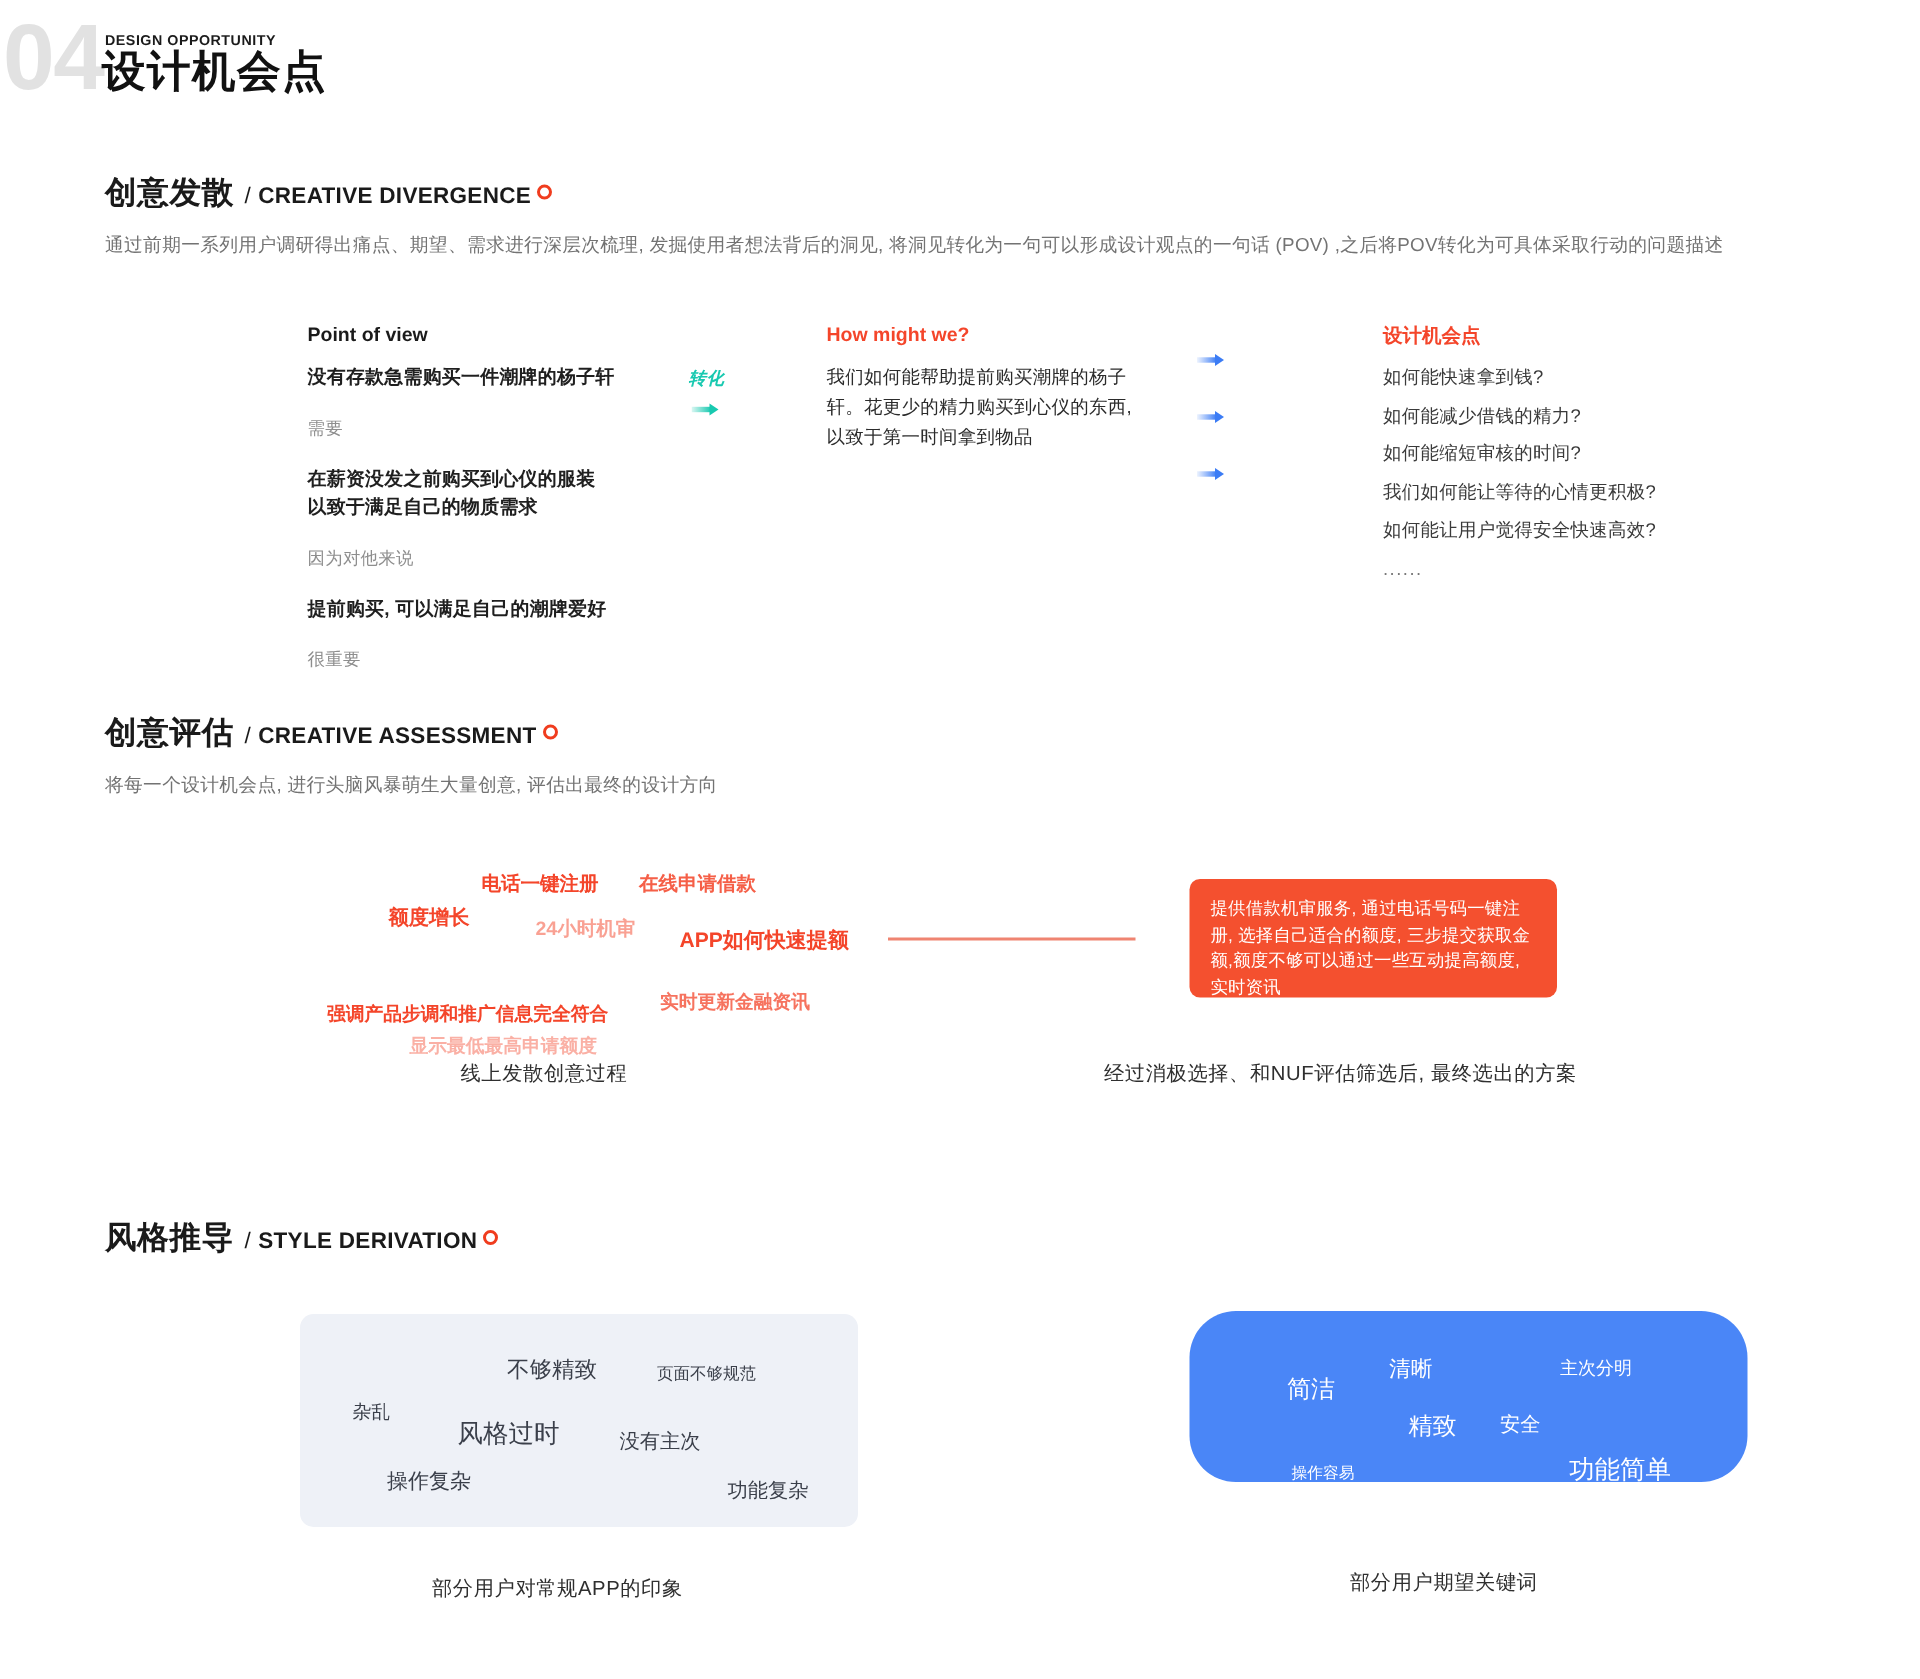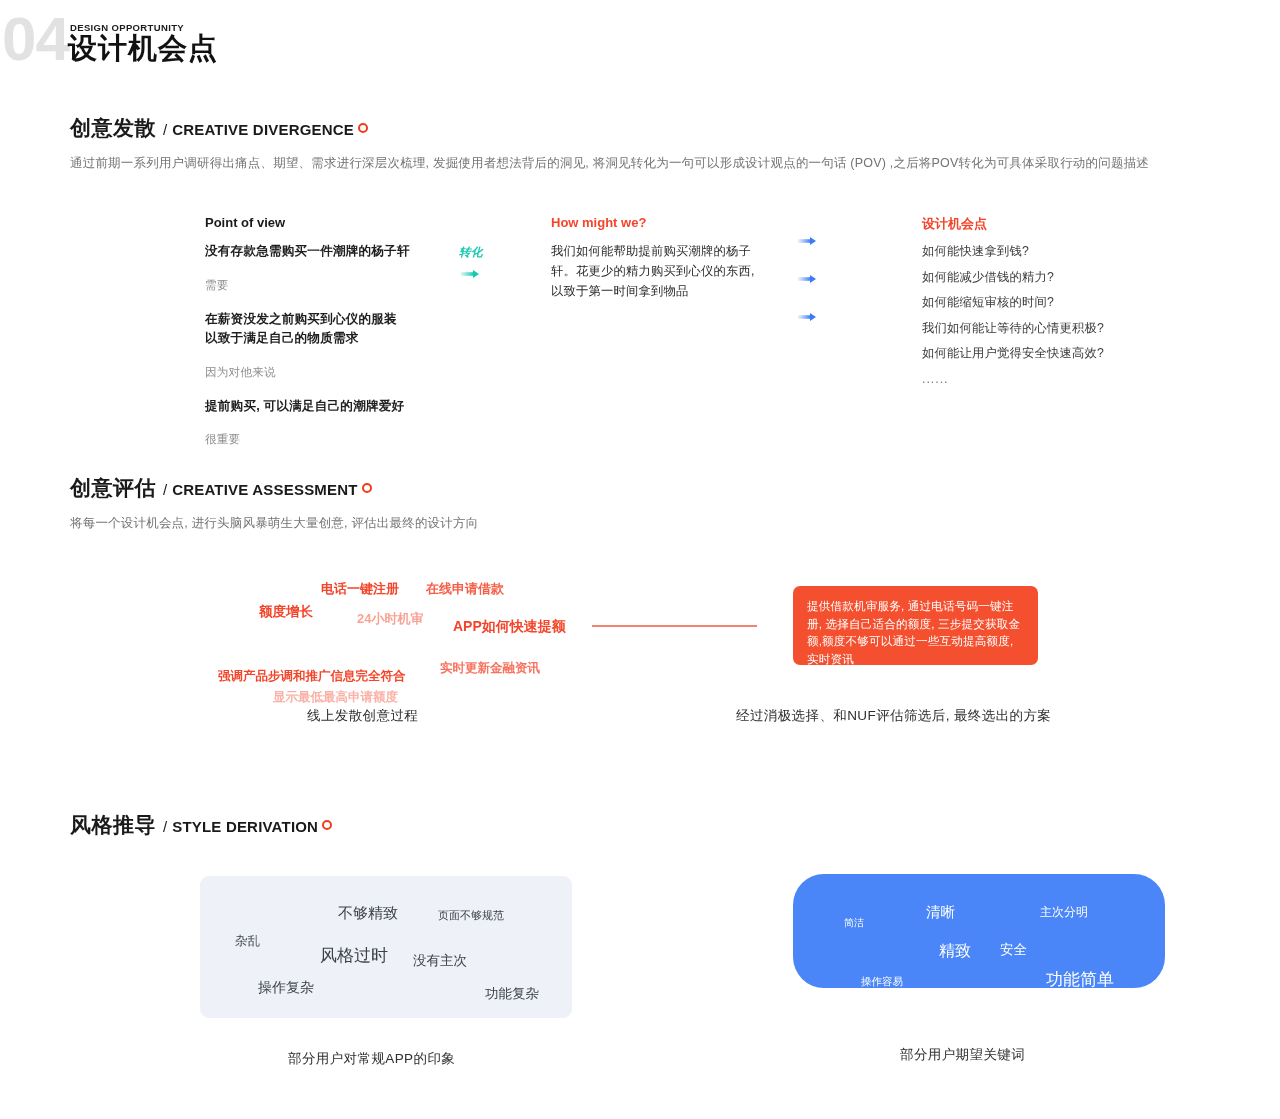--- a/index.html
+++ b/index.html
@@ -232,29 +232,29 @@
     <span class="sec-cn">风格推导</span>
     <span class="sec-sep">/</span>
     <span class="sec-en">STYLE DERIVATION</span>
     <span class="sec-dot"></span>
   </div>
 
   <div class="style-box grey" id="neg-box">
       <span style="left: 138px; top: 28px; font-size: 15px;">不够精致</span>
       <span style="left: 238px; top: 32px; font-size: 11px;">页面不够规范</span>
       <span style="left: 35px; top: 57px; font-size: 12.5px;">杂乱</span>
-      <span style="left: 105px; top: 68px; font-size: 17px; margin-left: 15px;">风格过时</span>
+      <span style="left: 105px; top: 68px; font-size: 17px;">风格过时</span>
       <span style="left: 213px; top: 76px; font-size: 13.5px;">没有主次</span>
       <span style="left: 58px; top: 103px; font-size: 14px;">操作复杂</span>
       <span style="left: 285px; top: 109px; font-size: 13.5px;">功能复杂</span>
     </div>
   <div class="style-box blue" id="pos-box">
       <span style="left: 133px; top: 29px; font-size: 14.5px;">清晰</span>
       <span style="left: 247px; top: 30px; font-size: 12px;">主次分明</span>
-      <span style="left: 51px; top: 42px; font-size: 10px;">简洁</span>
+      <span style="left: 65px; top: 42px; font-size: 16px;">简洁</span>
       <span style="left: 146px; top: 67px; font-size: 16px;">精致</span>
       <span style="left: 207px; top: 67px; font-size: 13.5px;">安全</span>
       <span style="left: 68px; top: 101px; font-size: 10.5px;">操作容易</span>
       <span style="left: 253px; top: 94px; font-size: 17px;">功能简单</span>
     </div>
 
   <div class="caption" style="left:288px; top:1050px;">部分用户对常规APP的印象</div>
   <div class="caption" style="left:900px; top:1046px;">部分用户期望关键词</div>
 
 </div>

